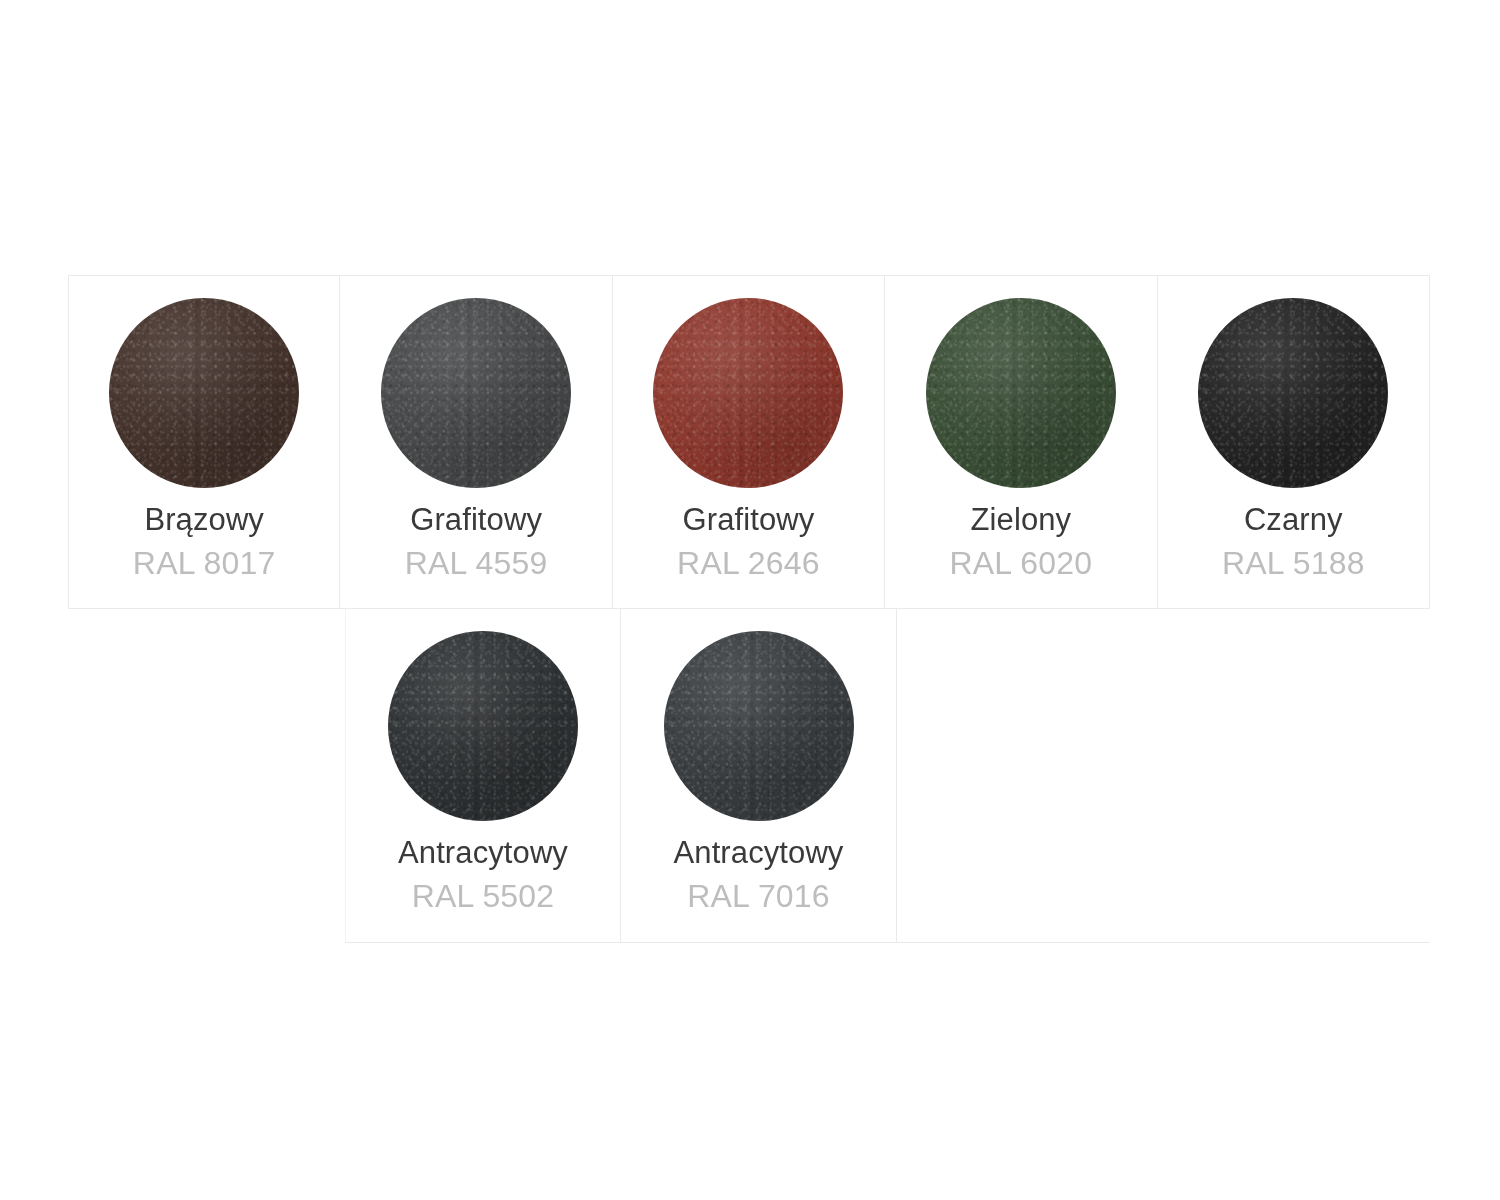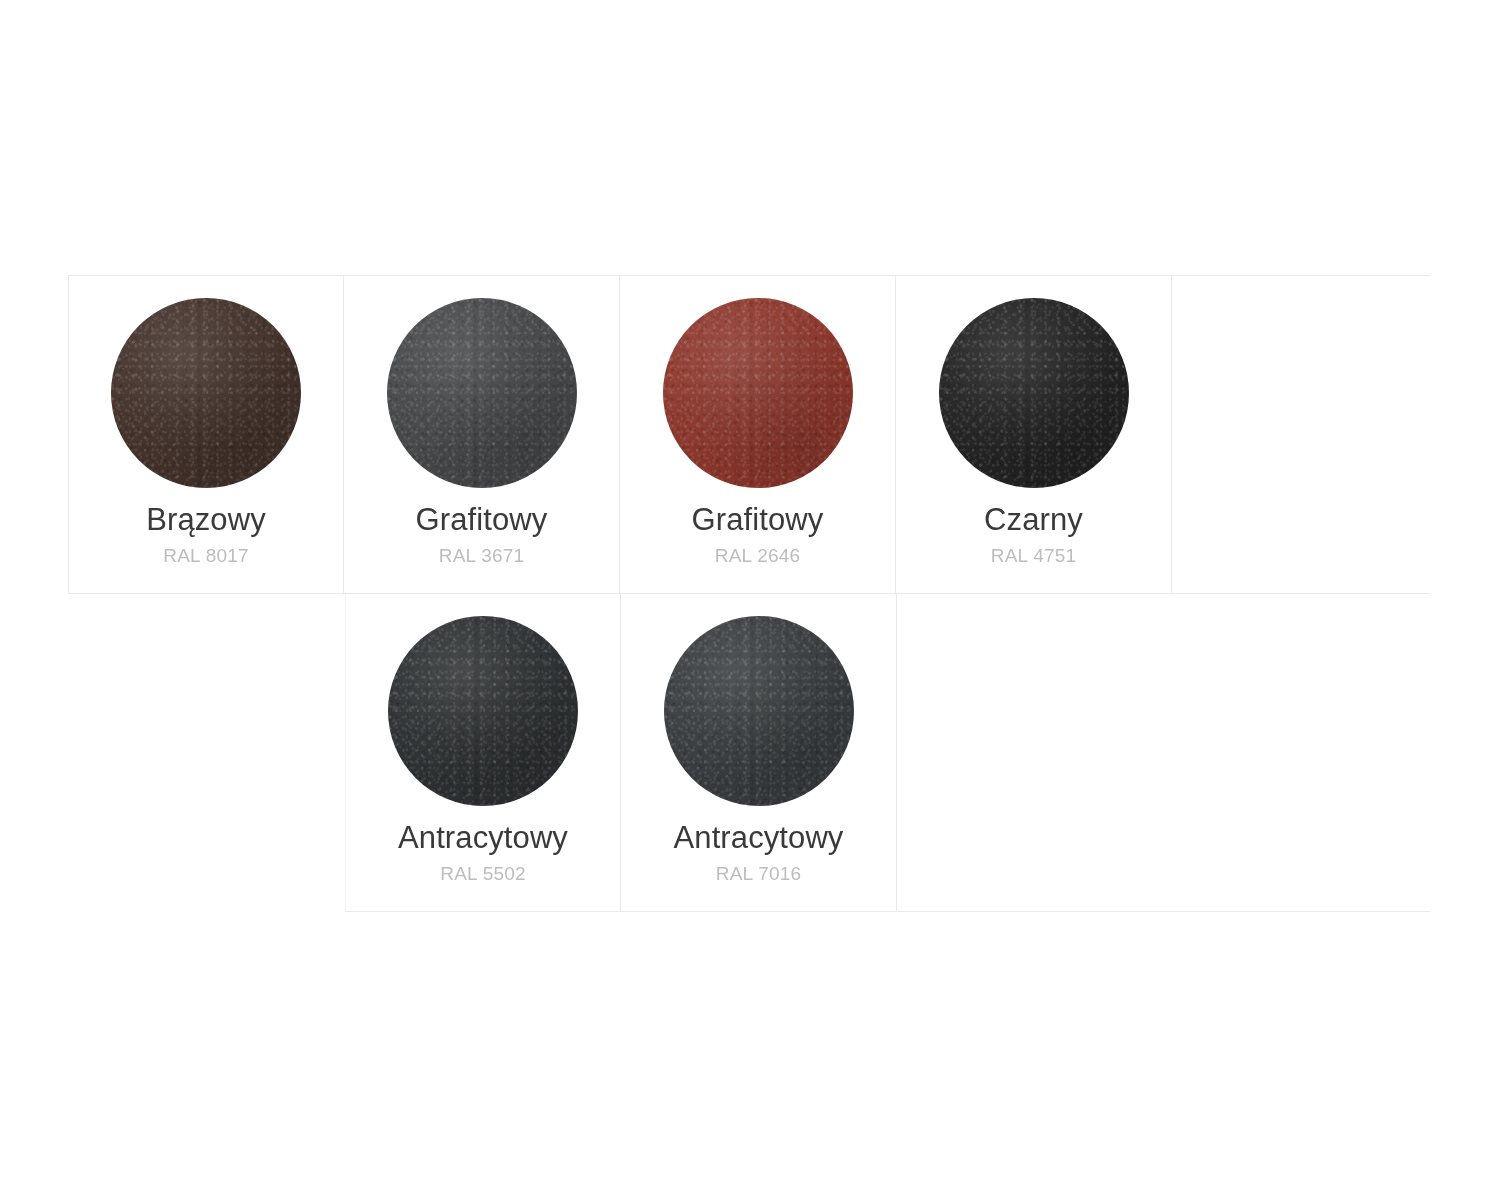--- a/index.html
+++ b/index.html
@@ -125,21 +125,21 @@
     line-height: 1.18;
     color: #3a3a3a;
     font-weight: 400;
     text-align: center;
     letter-spacing: 0.1px;
     margin-bottom: 6px;
     white-space: nowrap;
   }
 
   .swatch-code {
-    font-size: 19px;
+    font-size: 32px;
     line-height: 1.18;
     color: #bdbdbd;
     font-weight: 400;
     text-align: center;
     letter-spacing: 0.2px;
     white-space: nowrap;
   }
 </style>
 </head>
 <body>
@@ -156,38 +156,45 @@
         </div>
         <div class="swatch-name">Brązowy</div>
         <div class="swatch-code">RAL 8017</div>
       </div>
 
       <div class="swatch-cell">
         <div class="swatch-disc-wrap">
           <div class="swatch-disc" style="background-color: rgb(71, 73, 74);"></div>
         </div>
         <div class="swatch-name">Grafitowy</div>
-        <div class="swatch-code">RAL 3671</div>
+        <div class="swatch-code">RAL 4559</div>
       </div>
 
       <div class="swatch-cell">
         <div class="swatch-disc-wrap">
           <div class="swatch-disc" style="background-color: rgb(143, 56, 45);"></div>
         </div>
         <div class="swatch-name">Grafitowy</div>
         <div class="swatch-code">RAL 2646</div>
       </div>
 
+      <div class="swatch-cell">
+        <div class="swatch-disc-wrap">
+          <div class="swatch-disc" style="background-color: rgb(59, 80, 55);"></div>
+        </div>
+        <div class="swatch-name">Zielony</div>
+        <div class="swatch-code">RAL 6020</div>
+      </div>
 
       <div class="swatch-cell">
         <div class="swatch-disc-wrap">
           <div class="swatch-disc" style="background-color: rgb(36, 36, 36);"></div>
         </div>
         <div class="swatch-name">Czarny</div>
-        <div class="swatch-code">RAL 4751</div>
+        <div class="swatch-code">RAL 5188</div>
       </div>
 
     </div>
 
     <div class="grid-row row-2">
 
 
       <div class="swatch-cell">
         <div class="swatch-disc-wrap">
           <div class="swatch-disc" style="background-color: rgb(47, 50, 52);"></div>

